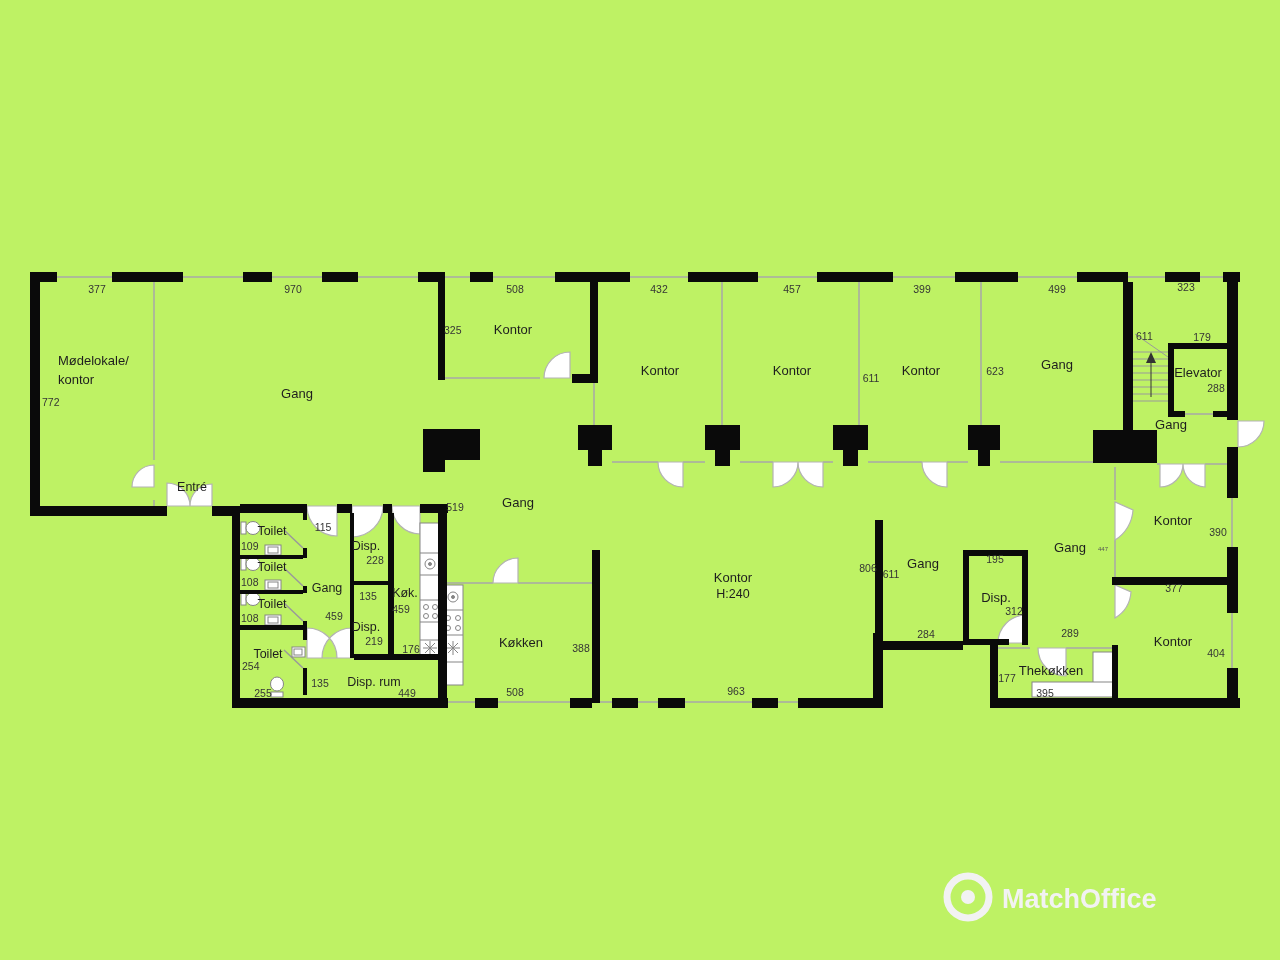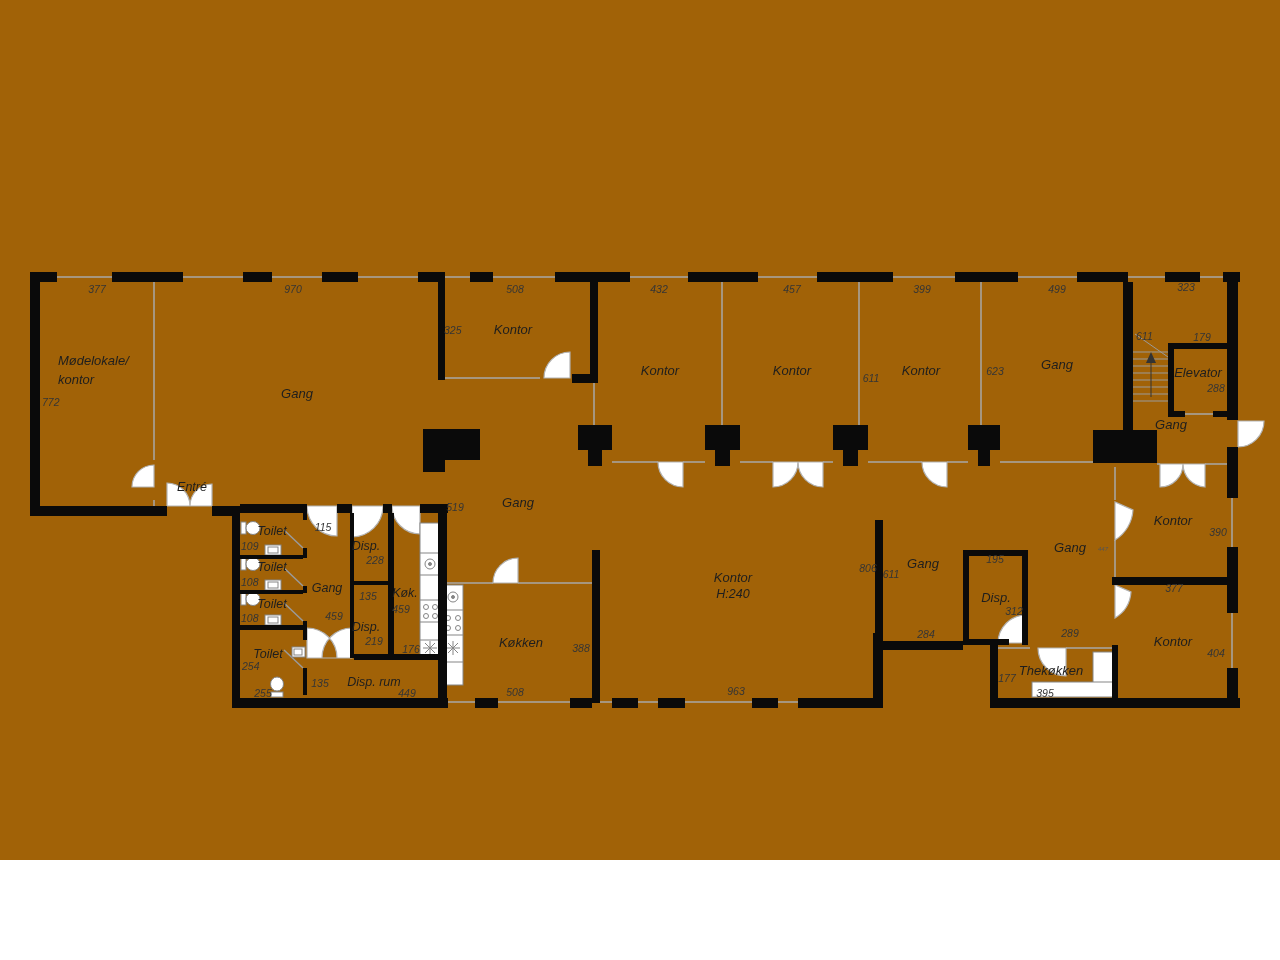--- a/index.html
+++ b/index.html
@@ -1,17 +1,17 @@
 <!DOCTYPE html>
 <html><head>
 <meta charset="utf-8">
 <style>
   html,body{margin:0;padding:0;background:#fff;}
-  .canvas{position:relative;width:1280px;height:860px;background:#a16207;overflow:hidden;
-          font-family:"Liberation Sans",sans-serif;font-style:italic;}
+  .canvas{position:relative;width:1280px;height:960px;background:#bef264;overflow:hidden;
+          font-family:"Liberation Sans",sans-serif;}
   svg{position:absolute;left:0;top:0;}
   text{font-family:"Liberation Sans",sans-serif;}
   .r{font-size:13px;fill:#1e1e1e;}
   .r2{font-size:12.5px;fill:#1e1e1e;}
   .d{font-size:10.5px;fill:#353535;}
   .tiny{font-size:6px;fill:#555;}
   .wm{font-size:27px;font-weight:bold;fill:#f2f2f2;}
 </style>
 </head>
 <body>

